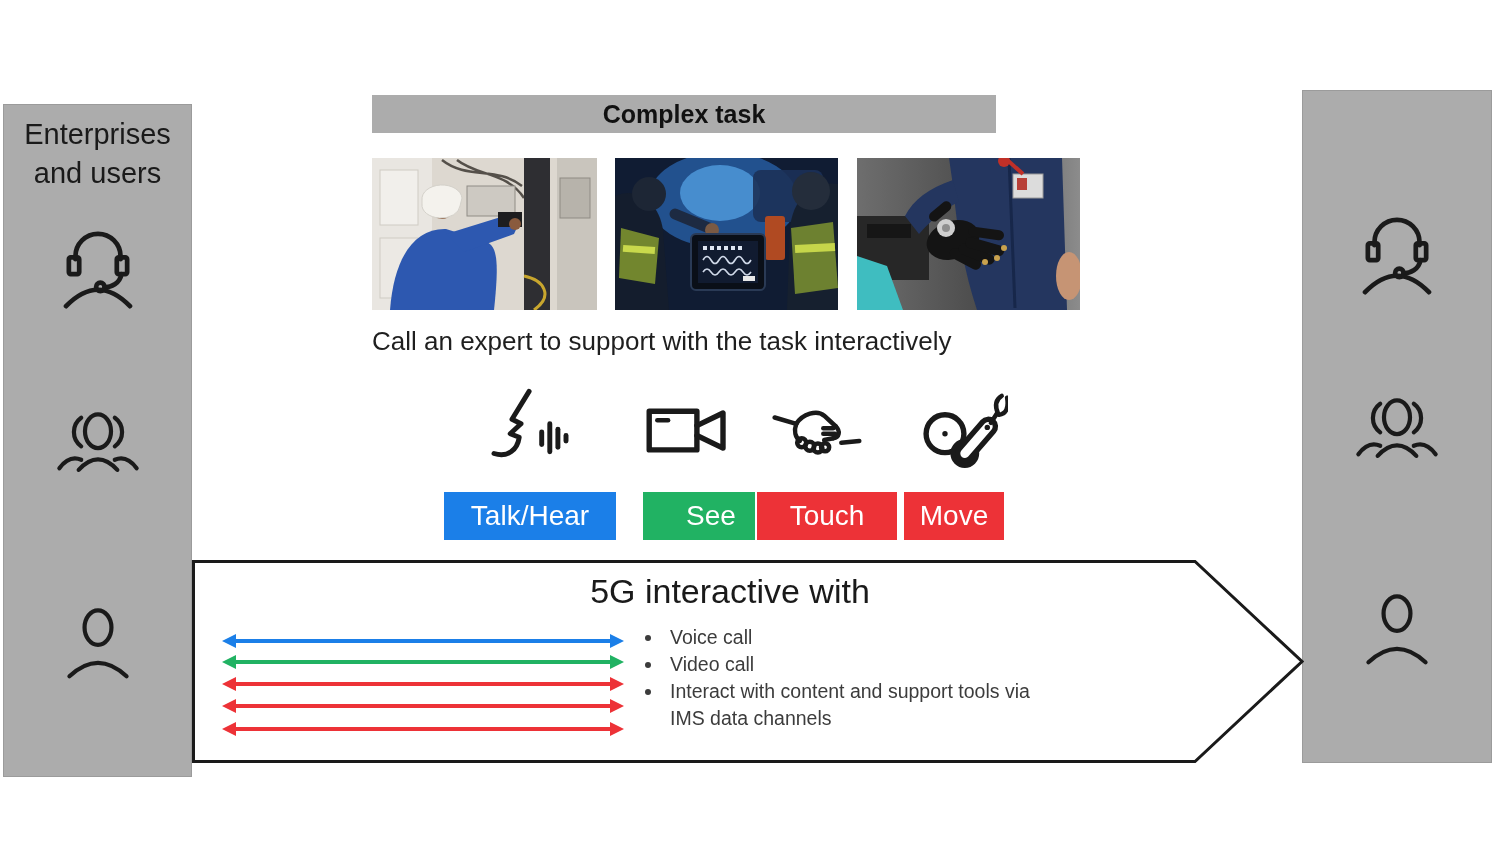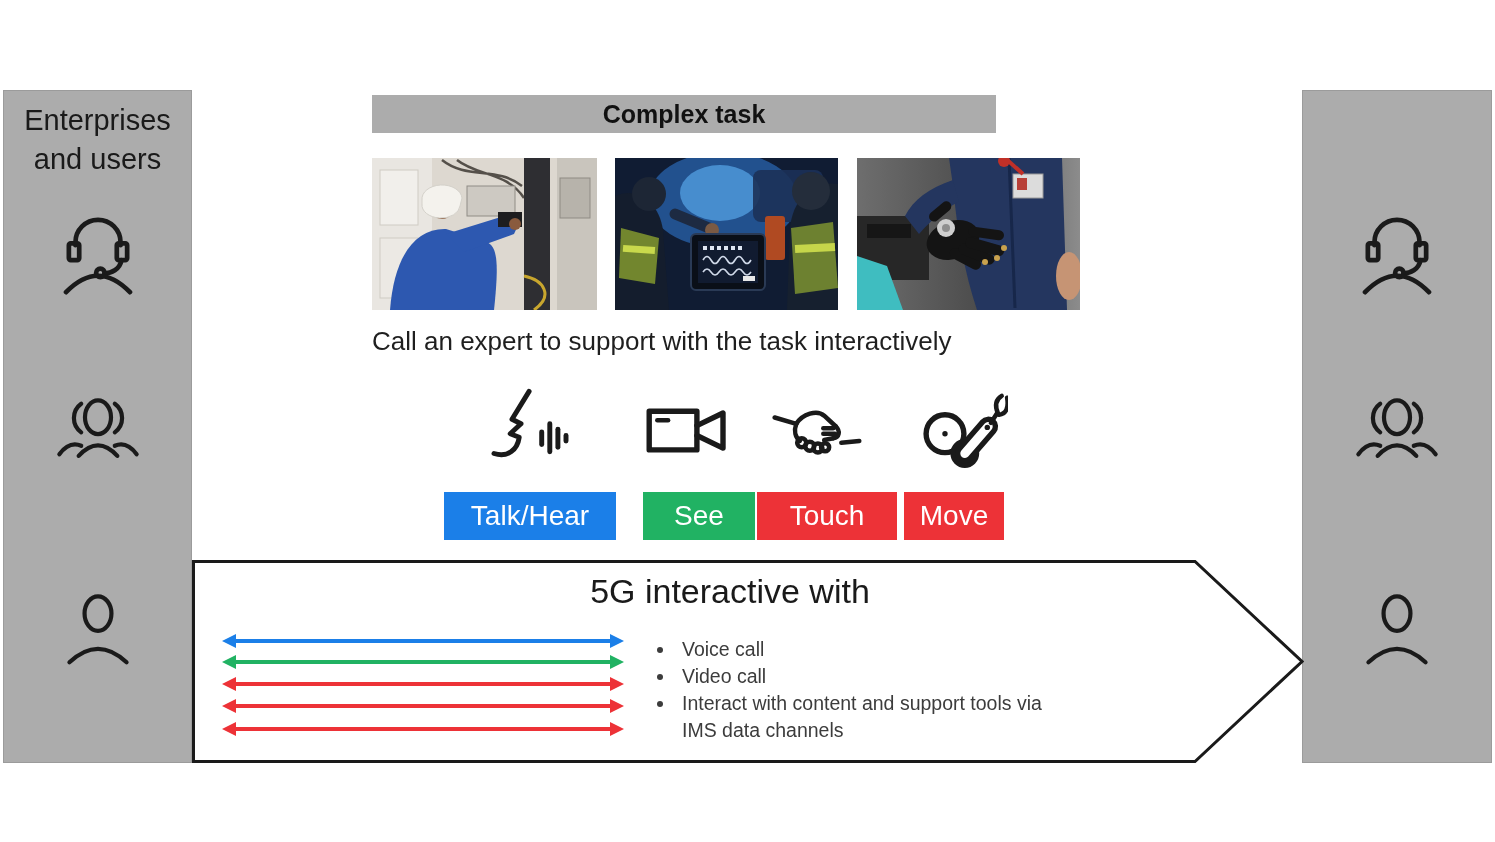--- a/index.html
+++ b/index.html
@@ -1,21 +1,21 @@
 <!DOCTYPE html>
 <html><head>
 <meta charset="utf-8">
 <style>
   html,body{margin:0;padding:0;background:#fff;}
   #stage{position:relative;width:1495px;height:842px;background:#ffffff;overflow:hidden;
          font-family:"Liberation Sans",sans-serif;color:#1a1a1a;}
 
   
   .side-panel{position:absolute;top:90px;height:673px;background:#acacac;border:1px solid #9b9b9b;box-sizing:border-box;}
-  .side-panel.left{left:3px;width:189px;}
+  .side-panel.left{left:3px;width:189px;margin-top:14px;}
   .side-panel.right{left:1302px;width:190px;}
   .side-title{position:absolute;top:10px;left:0;width:100%;text-align:center;
               font-size:29px;line-height:1.35;color:#1a1a1a;}
   .panel-icon{position:absolute;left:50%;transform:translateX(-50%);}
   .panel-icon.headset{top:110px;width:94px;height:94px;}
   .panel-icon.group{top:296px;width:100px;height:84px;}
   .panel-icon.person{top:494px;width:84px;height:84px;}
 
   
   .task-header{position:absolute;left:372px;top:95px;width:624px;height:38px;background:#acacac;
@@ -27,39 +27,39 @@
   #photo-3{left:857px;width:223px;}
   .caption{position:absolute;left:372px;top:326px;width:708px;text-align:left;
            font-size:26px;color:#1f1f1f;}
 
   
   .cap-icon{position:absolute;top:386px;width:90px;height:90px;}
   #cap-icon-0{left:485px;} #cap-icon-1{left:642px;} #cap-icon-2{left:772px;} #cap-icon-3{left:918px;}
   .cap-label{position:absolute;top:492px;height:48px;background:var(--c,#888);color:#fff;
              display:flex;align-items:center;justify-content:center;font-size:28px;}
   #cap-label-0{left:444px;width:172px;}
-  #cap-label-1{left:643px;width:112px;}
+  #cap-label-1{left:643px;width:88px;padding-left:24px;}
   #cap-label-2{left:757px;width:140px;}
   #cap-label-3{left:904px;width:100px;}
 
   
   .banner{position:absolute;left:192px;top:560px;width:1112px;height:203px;z-index:2;}
   .banner-shape{position:absolute;left:0;top:0;}
   .banner-title{position:absolute;left:0;top:12px;width:1076px;text-align:center;
                 font-size:34px;color:#1a1a1a;}
   .dbl-arrow{position:absolute;left:30px;width:402px;height:14px;}
   .dbl-arrow .shaft{position:absolute;left:10px;right:10px;top:5px;height:4px;background:var(--c);}
   .dbl-arrow .head-l{position:absolute;left:0;top:0;width:0;height:0;
                      border-top:7px solid transparent;border-bottom:7px solid transparent;
                      border-right:14px solid var(--c);}
   .dbl-arrow .head-r{position:absolute;right:0;top:0;width:0;height:0;
                      border-top:7px solid transparent;border-bottom:7px solid transparent;
                      border-left:14px solid var(--c);}
   #arrow-0{top:74px;} #arrow-1{top:95px;} #arrow-2{top:117px;} #arrow-3{top:139px;} #arrow-4{top:162px;}
-  .banner-bullets{position:absolute;left:446px;top:64px;width:372px;margin:12px;padding:0 0 0 26px;
+  .banner-bullets{position:absolute;left:446px;top:64px;width:372px;margin:0;padding:0 0 0 26px;
                   font-size:19.5px;line-height:27px;color:#3c3c3c;}
   .banner-bullets li{margin:0;padding-left:6px;}
 </style>
 </head>
 <body>
 
 <svg width="0" height="0" style="position:absolute" aria-hidden="true">
   <defs>
     <g id="icon-headset" fill="none" stroke="#1a1a1a" stroke-width="5" stroke-linecap="round" stroke-linejoin="round">
       <path d="M26,47 v-3 a24,24 0 0 1 48,0 v3"></path>

